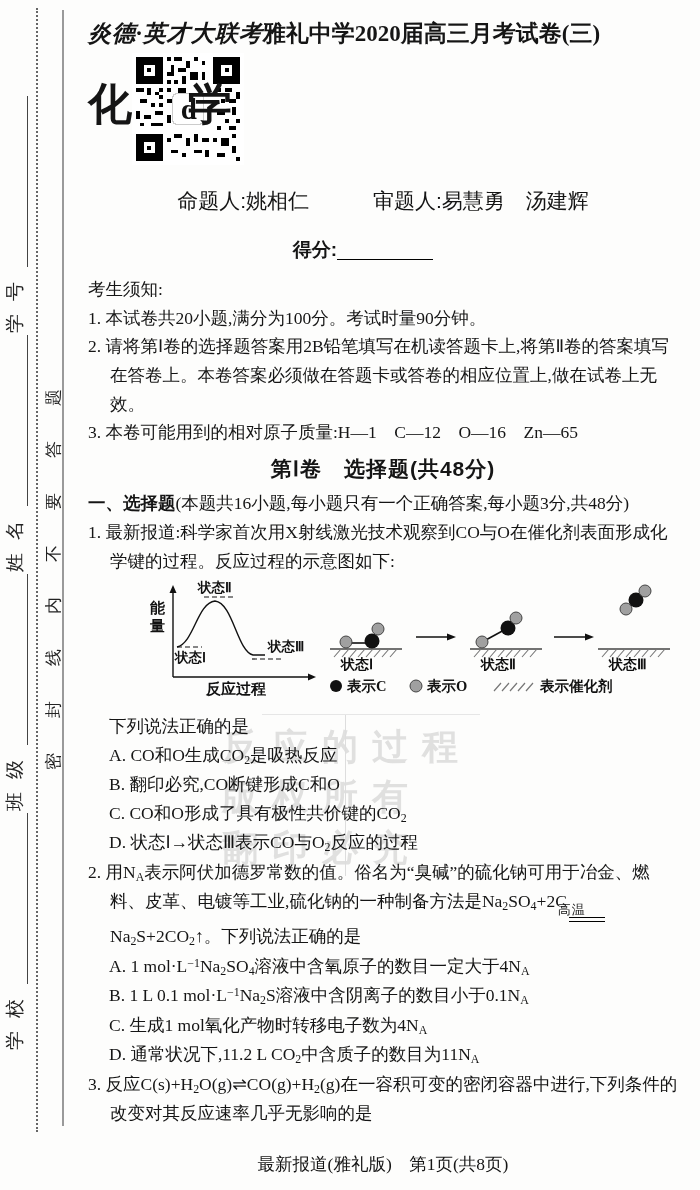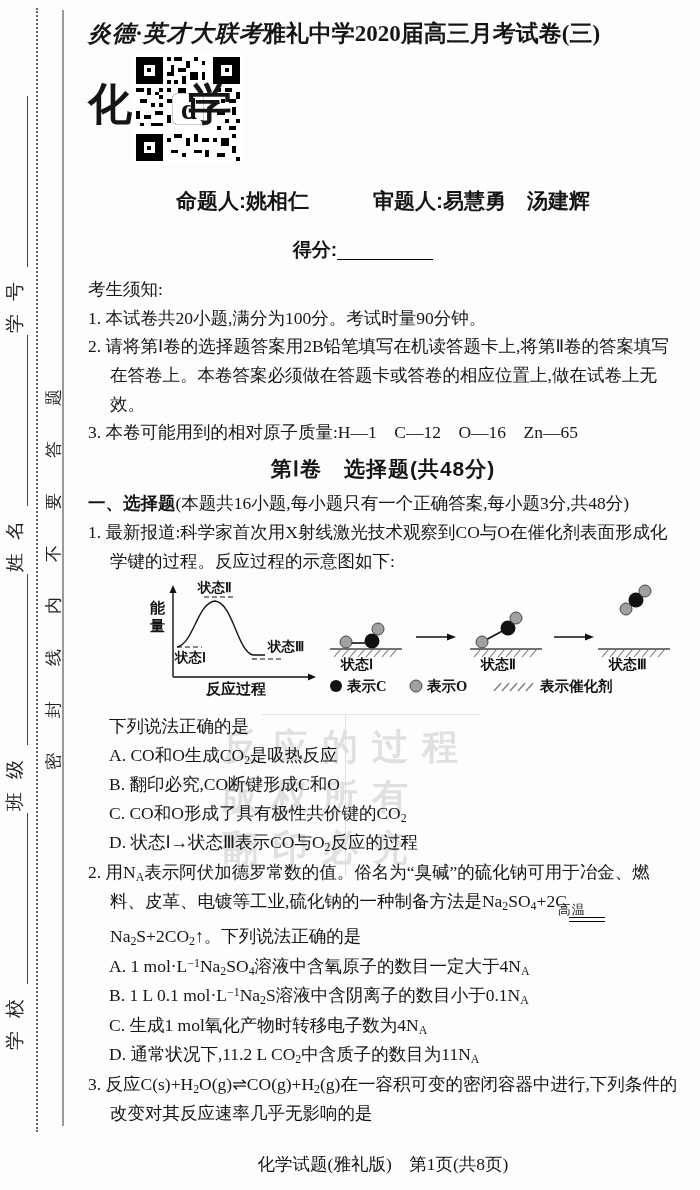--- a/index.html
+++ b/index.html
@@ -26,21 +26,21 @@
   .artifact-h{position:absolute;left:262px;top:714px;width:218px;height:0;border-top:1px solid #e6e6e6;}
   
   .content{position:absolute;left:88px;top:14px;width:590px;z-index:1;}
   .header-title{font-size:23px;font-weight:700;margin:4px 0 0 0;white-space:nowrap;}
   .header-title .brand{font-weight:900;font-style:italic;letter-spacing:1px;}
   .masthead{position:relative;height:138px;}
   .qr{position:absolute;left:44px;top:4px;}
   .subject{position:absolute;left:0;right:0;top:26px;text-align:left;
            font-family:"Liberation Sans",sans-serif;font-weight:700;font-size:44px;letter-spacing:6px;}
   .persons{display:flex;justify-content:center;gap:64px;
-           font-family:"Liberation Sans",sans-serif;font-weight:700;font-size:21px;}
+           font-family:"Liberation Sans",sans-serif;font-weight:400;font-size:21px;}
   .score-row{text-align:center;padding-right:40px;margin-top:22px;
              font-family:"Liberation Sans",sans-serif;font-weight:700;font-size:19px;}
   .score-line{display:inline-block;width:96px;border-bottom:1.6px solid #000;height:1em;vertical-align:-4px;}
   .bodytext{font-size:17.5px;line-height:1.64;}
   .notice{margin-top:12px;}
   .hang{padding-left:22px;text-indent:-22px;}
   .section-heading{text-align:center;font-family:"Liberation Sans",sans-serif;font-weight:700;
                    font-size:21px;margin:8px 0 6px 0;letter-spacing:1px;}
   .part-lead{padding-left:36px;text-indent:-36px;}
   .part-label{font-family:"Liberation Sans",sans-serif;font-weight:700;}
@@ -204,14 +204,14 @@
       <div class="opt"><span>C.</span> <span>生成1 mol氧化产物时转移电子数为4N<sub>A</sub></span></div>
       <div class="opt"><span>D.</span> <span>通常状况下,11.2 L CO<sub>2</sub>中含质子的数目为11N<sub>A</sub></span></div>
     </div>
 
     <div class="bodytext question">
       <div class="hang"><span>3.</span> <span>反应C(s)+H<sub>2</sub>O(g)⇌CO(g)+H<sub>2</sub>(g)在一容积可变的密闭容器中进行,下列条件的改变对其反应速率几乎无影响的是</span></div>
     </div>
 
   </div>
 
-  <div class="footer">化学试题(雅礼版)　第1页(共8页)</div>
+  <div class="footer">最新报道(雅礼版)　第1页(共8页)</div>
 </div>
 
 </body></html>

